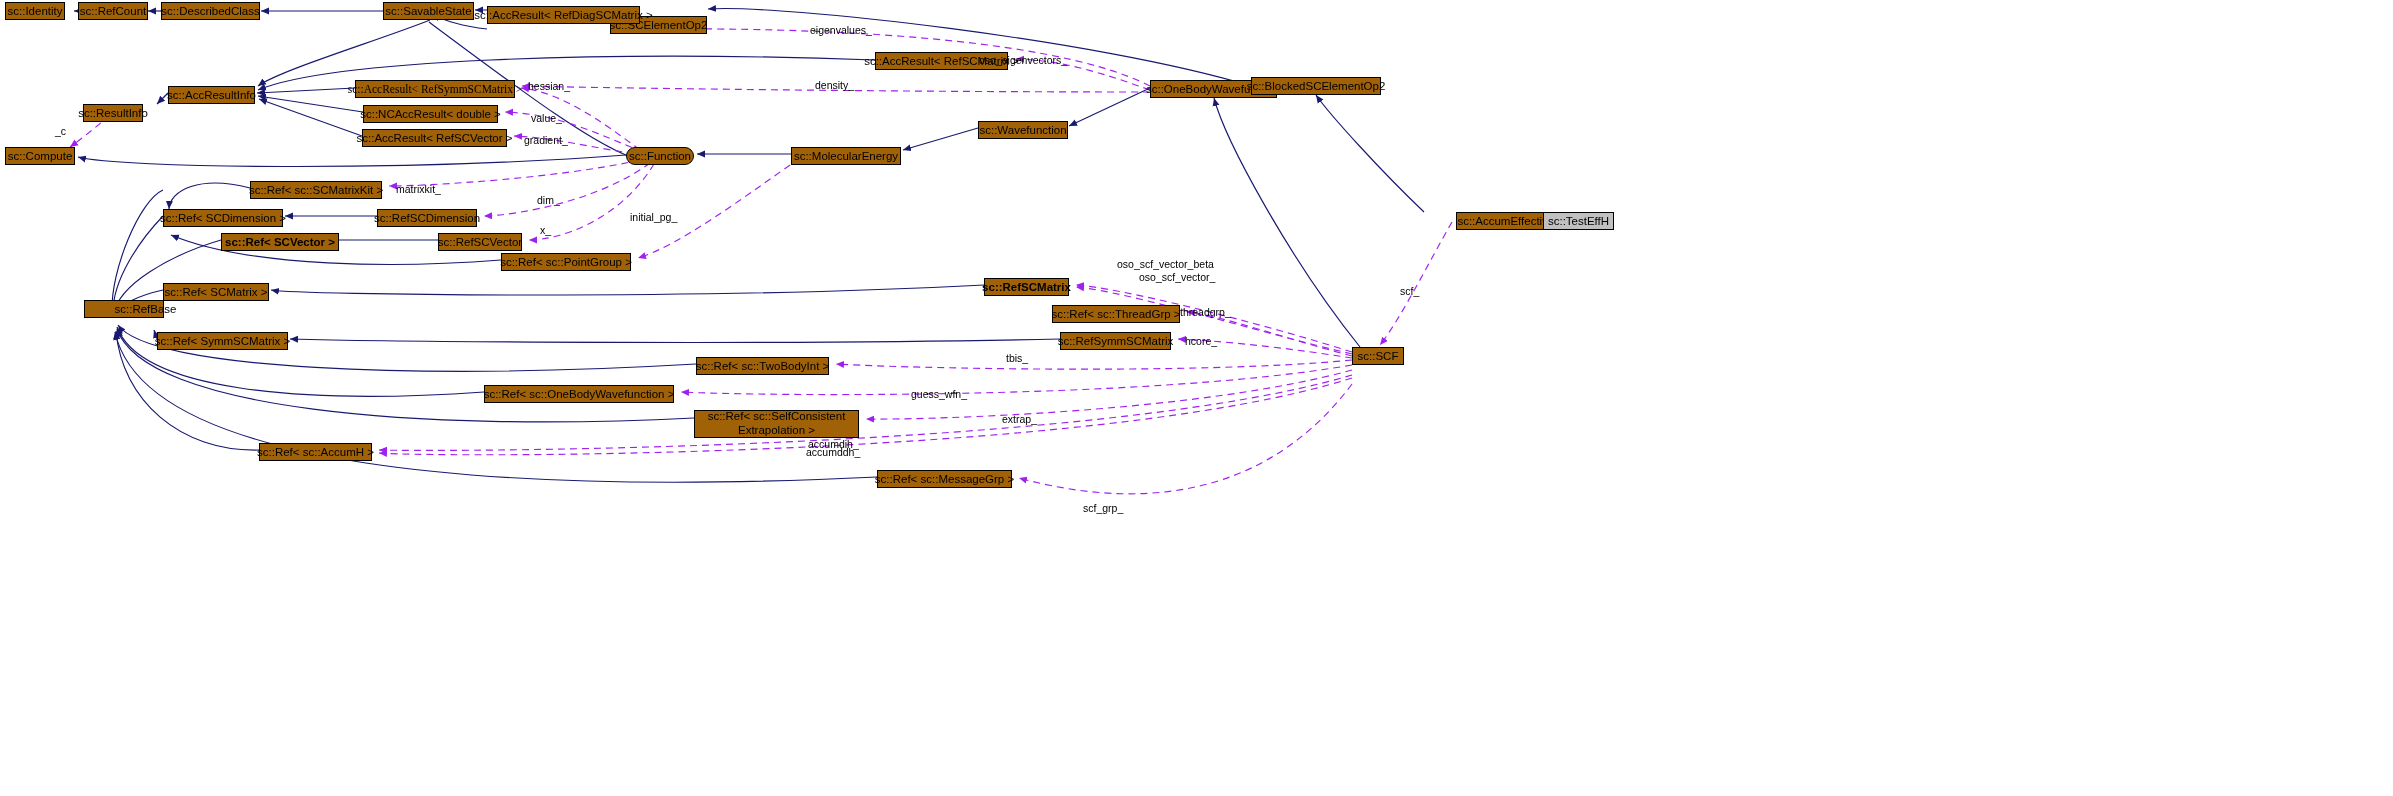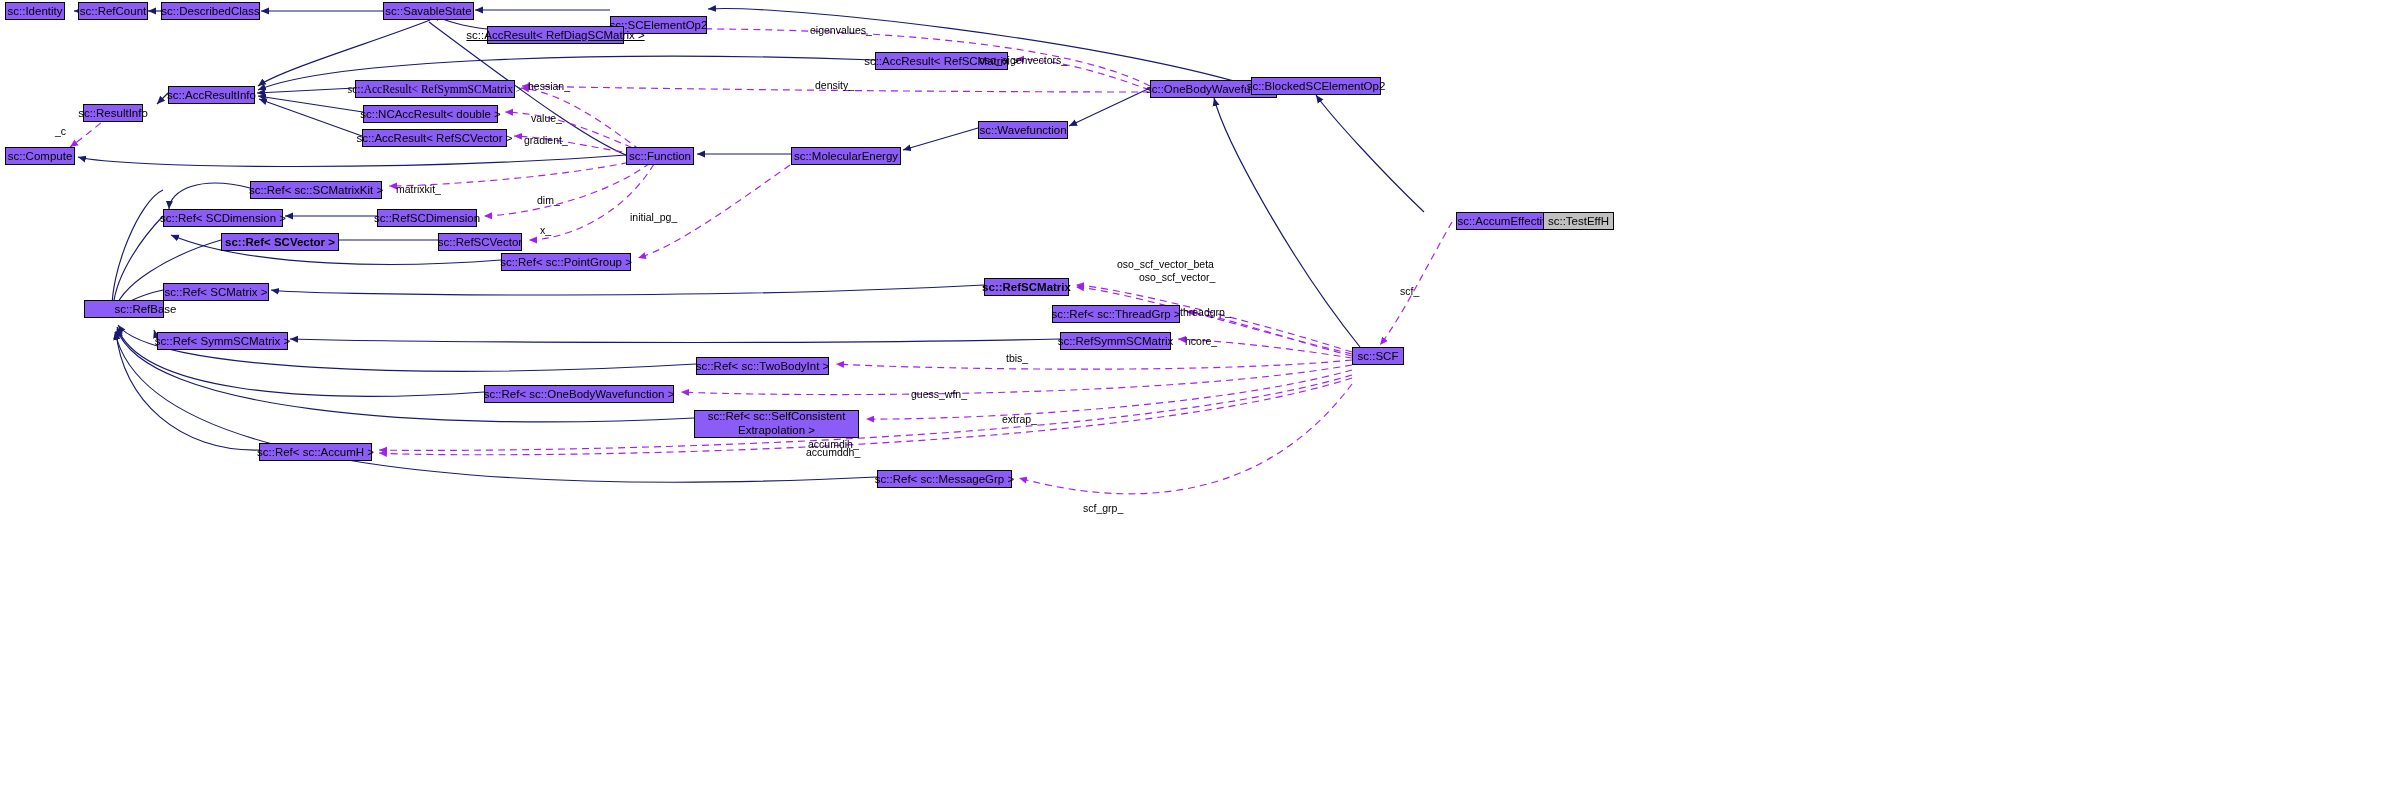--- a/index.html
+++ b/index.html
@@ -8,21 +8,21 @@
     width:2393px;height:796px;
     background:#ffffff;
     font-family:"Liberation Sans","DejaVu Sans",sans-serif;
     overflow:hidden;
   }
   #edges{position:absolute;left:0;top:0;width:2393px;height:796px;pointer-events:none;}
   .node{
     position:absolute;
     box-sizing:border-box;
     border:1px solid #000000;
-    background:#8b5cf6;
+    background:#a16207;
     color:#000000;
     font-size:11.5px;
     line-height:1.12;
     text-align:center;
     white-space:pre;
     display:flex;
     align-items:center;
     justify-content:center;
     padding:0 5px;
     height:18px;
@@ -145,32 +145,32 @@
       <path d="M1452,222 C1430,260 1400,320 1380,345"></path>
     </g>
   </svg>
 
   <div id="nodes-layer">
       <div class="node" style="left: 5px; top: 2px; width: 60px;">sc::Identity</div>
       <div class="node" style="left: 78px; top: 2px; width: 70px;">sc::RefCount</div>
       <div class="node" style="left: 161px; top: 2px; width: 99px;">sc::DescribedClass</div>
       <div class="node" style="left: 383px; top: 2px; width: 91px;">sc::SavableState</div>
       <div class="node" style="left: 610px; top: 16px; width: 97px;">sc::SCElementOp2</div>
-      <div class="node" style="left: 487px; top: 26px; width: 137px; text-decoration: underline;">sc::AccResult&lt; RefDiagSCMatrix &gt;</div>
+      <div class="node" style="left: 487px; top: 6px; width: 153px;">sc::AccResult&lt; RefDiagSCMatrix &gt;</div>
       <div class="node" style="left: 875px; top: 52px; width: 133px;">sc::AccResult&lt; RefSCMatrix &gt;</div>
       <div class="node" style="left: 168px; top: 86px; width: 87px;">sc::AccResultInfo</div>
       <div class="node" style="left: 355px; top: 80px; width: 160px; font-family: Liberation Serif, serif;">sc::AccResult&lt; RefSymmSCMatrix &gt;</div>
       <div class="node" style="left: 1150px; top: 80px; width: 127px;">sc::OneBodyWavefunction</div>
       <div class="node" style="left: 1251px; top: 77px; width: 130px;">sc::BlockedSCElementOp2</div>
       <div class="node" style="left: 83px; top: 104px; width: 60px;">sc::ResultInfo</div>
       <div class="node" style="left: 363px; top: 105px; width: 135px;">sc::NCAccResult&lt; double &gt;</div>
       <div class="node" style="left: 978px; top: 121px; width: 90px;">sc::Wavefunction</div>
       <div class="node" style="left: 362px; top: 129px; width: 145px;">sc::AccResult&lt; RefSCVector &gt;</div>
       <div class="node" style="left: 5px; top: 147px; width: 70px;">sc::Compute</div>
-      <div class="node" style="left: 626px; top: 147px; width: 68px;">sc::Function</div>
+      <div class="node" style="left: 626px; top: 147px; width: 68px; border-radius: 9px;">sc::Function</div>
       <div class="node" style="left: 791px; top: 147px; width: 110px;">sc::MolecularEnergy</div>
       <div class="node" style="left: 250px; top: 181px; width: 132px;">sc::Ref&lt; sc::SCMatrixKit &gt;</div>
       <div class="node" style="left: 1456px; top: 212px; width: 108px;">sc::AccumEffectiveH</div>
       <div class="node current" style="left: 1543px; top: 212px; width: 71px;">sc::TestEffH</div>
       <div class="node" style="left: 163px; top: 209px; width: 120px;">sc::Ref&lt; SCDimension &gt;</div>
       <div class="node" style="left: 377px; top: 209px; width: 100px;">sc::RefSCDimension</div>
       <div class="node" style="left: 221px; top: 233px; width: 118px; font-weight: bold;">sc::Ref&lt; SCVector &gt;</div>
       <div class="node" style="left: 438px; top: 233px; width: 84px;">sc::RefSCVector</div>
       <div class="node" style="left: 501px; top: 253px; width: 130px;">sc::Ref&lt; sc::PointGroup &gt;</div>
       <div class="node" style="left: 163px; top: 283px; width: 106px;">sc::Ref&lt; SCMatrix &gt;</div>

